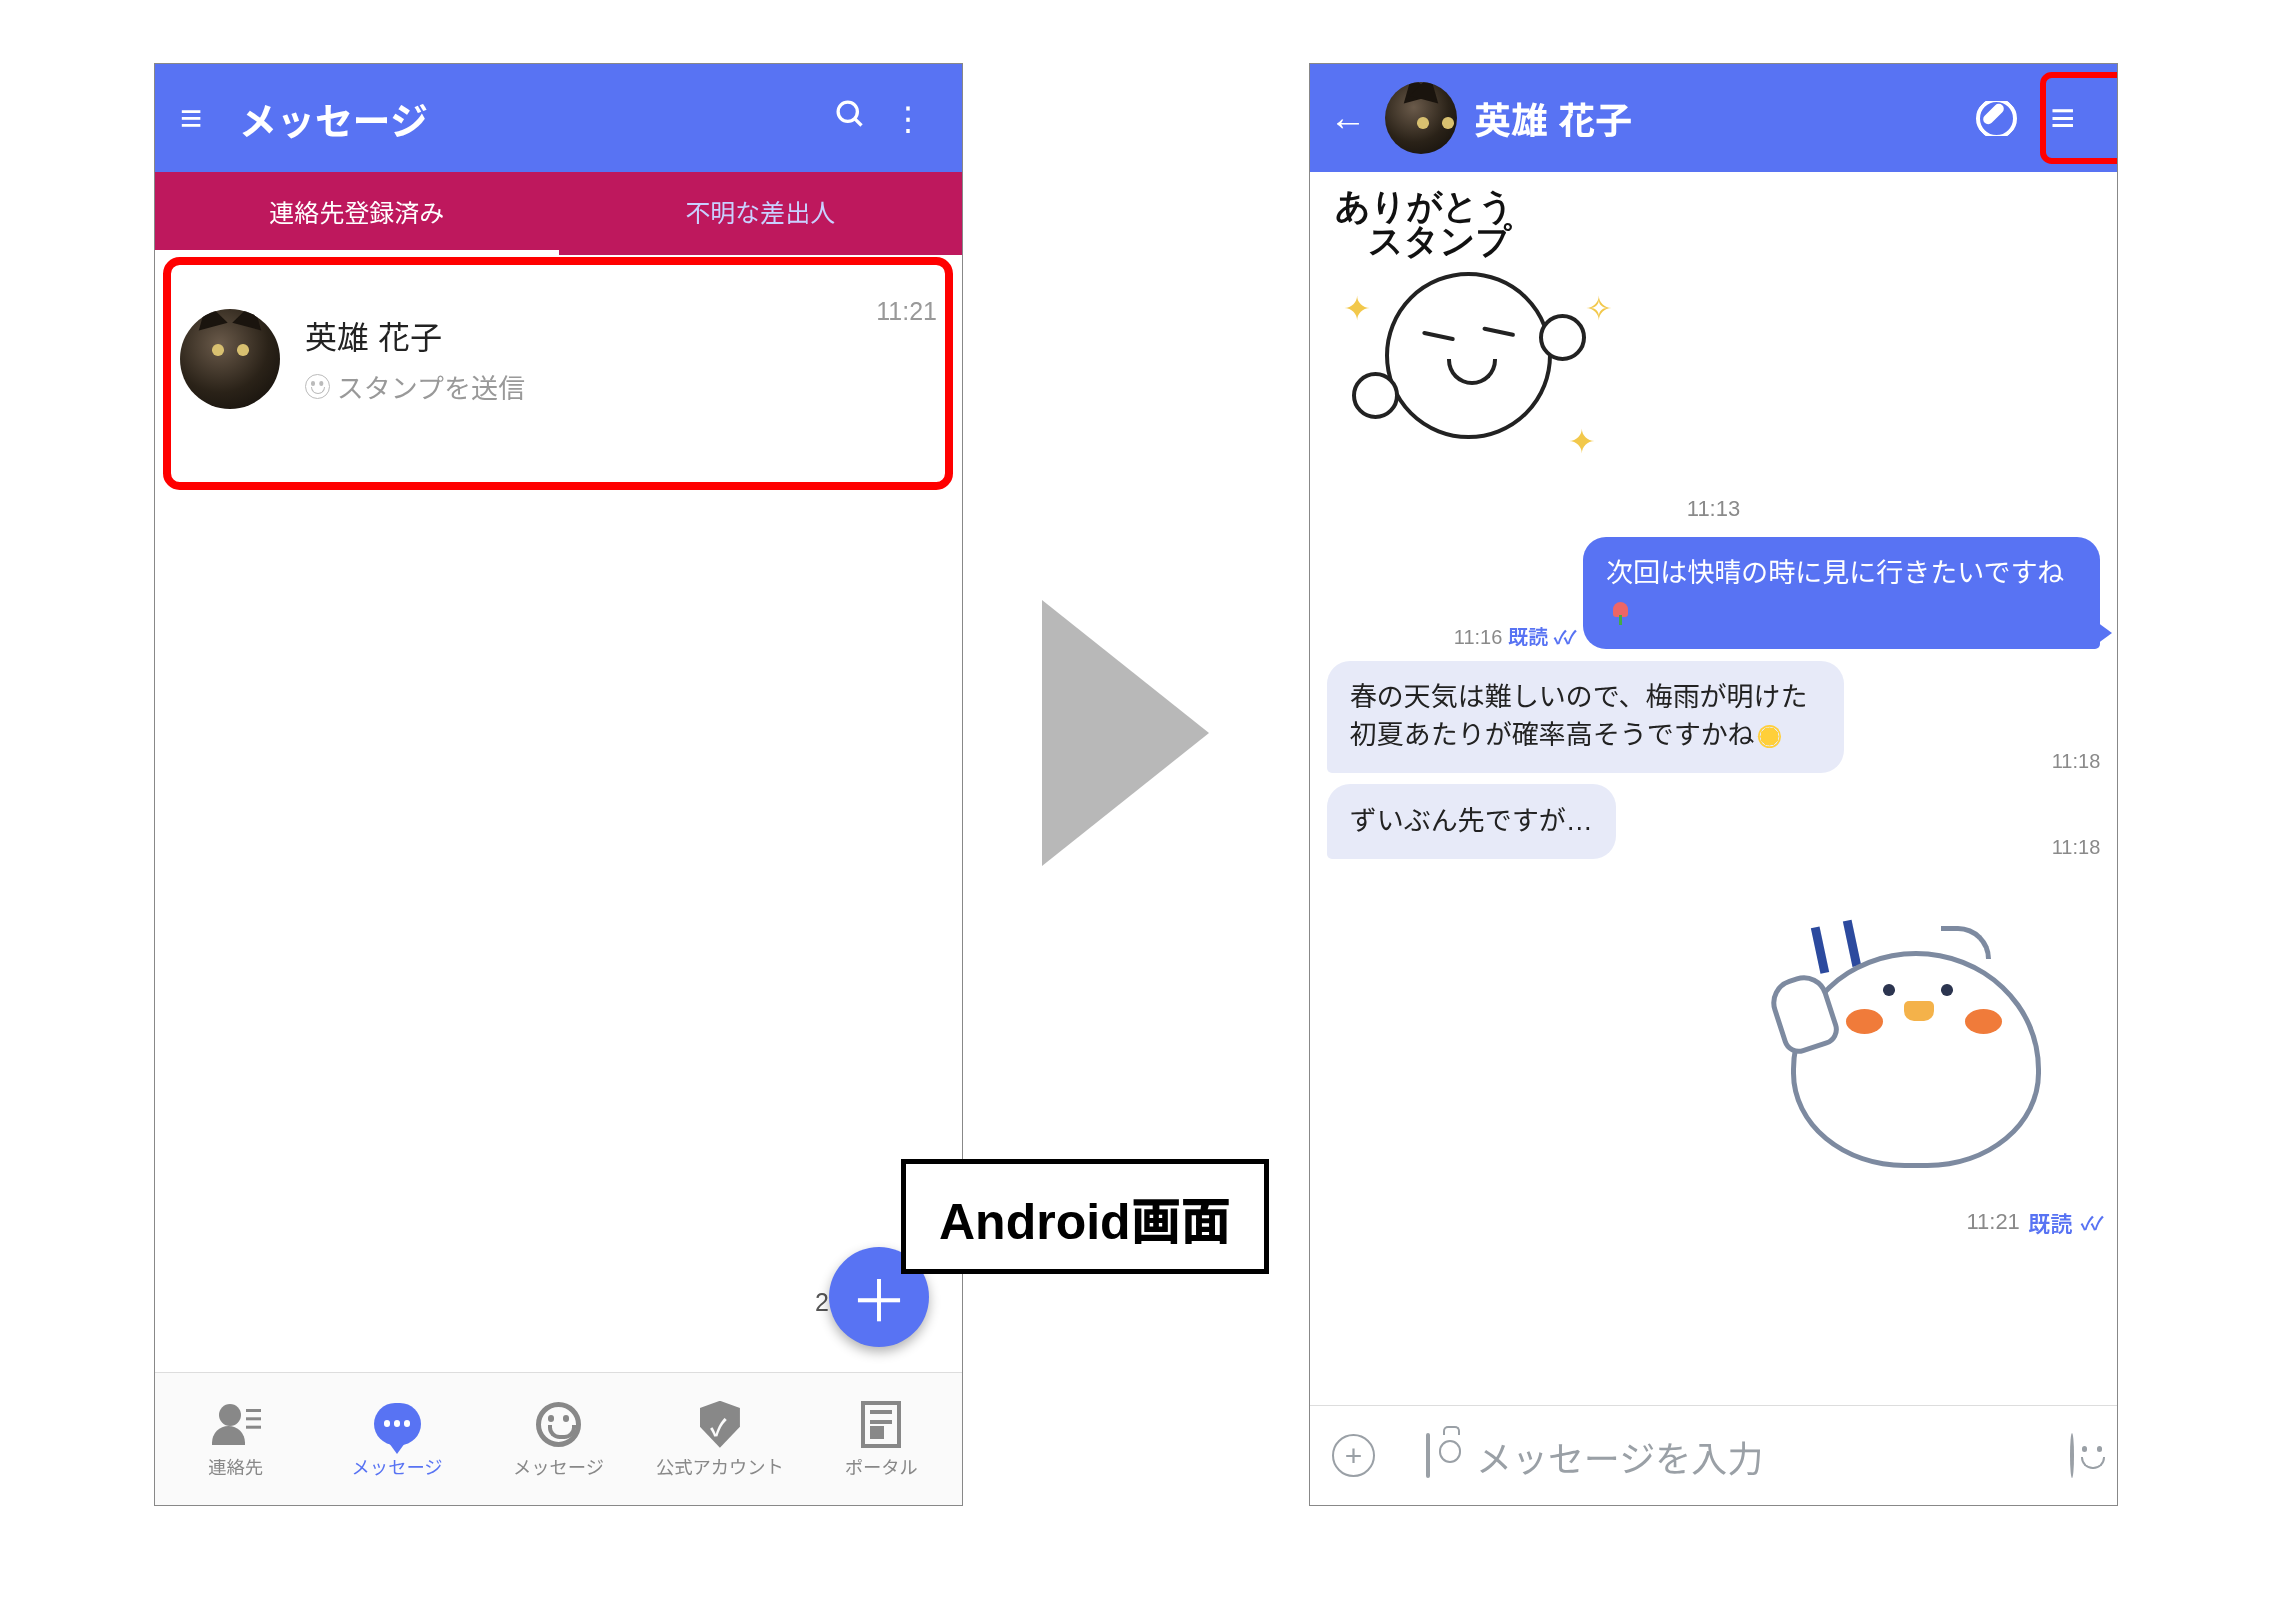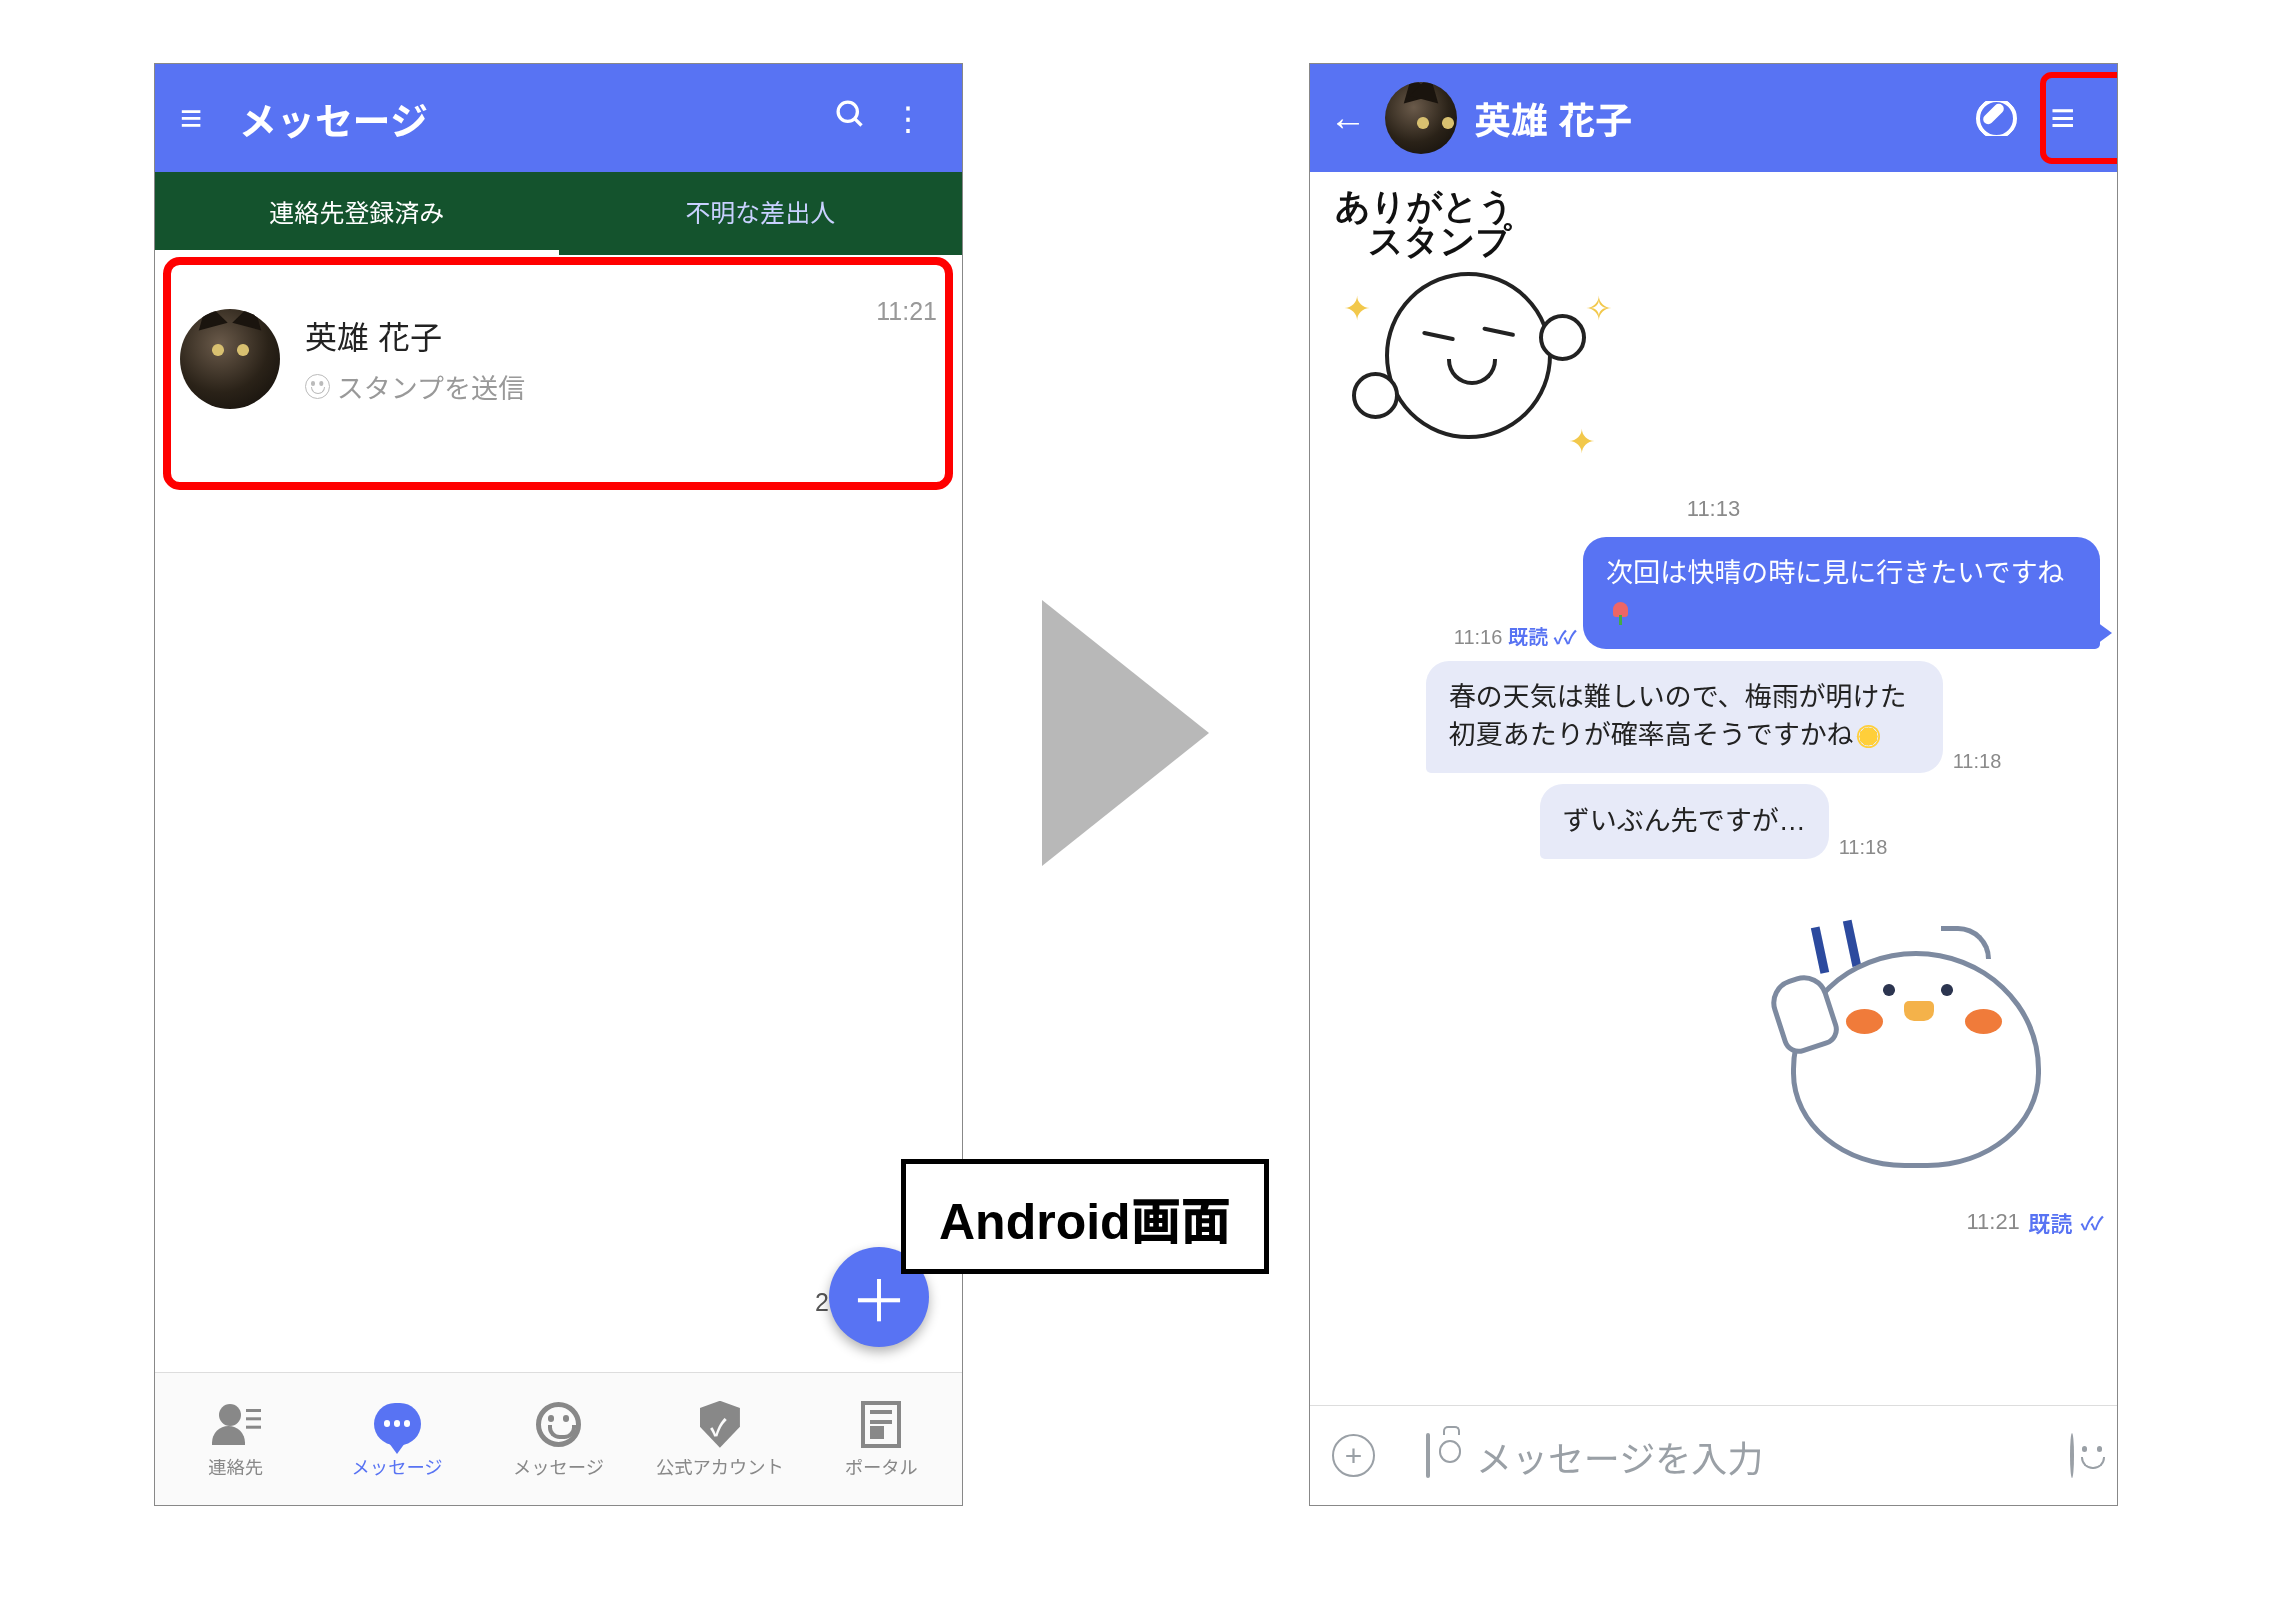--- a/index.html
+++ b/index.html
@@ -27,21 +27,21 @@
     color: #fff;
     height: 108px;
     display: flex;
     align-items: center;
     padding: 0 25px;
   }
   .hdr .burger { width: 42px; font-size: 38px; line-height: 1; }
   .hdr .title { flex: 1; font-size: 38px; font-weight: 700; padding-left: 16.7px; }
   .hdr .icn { width: 58px; text-align: center; font-size: 33px; }
   .tabs {
-    background: #14532d;
+    background: #be185d;
     display: flex;
     height: 83px;
   }
   .tab {
     flex: 1;
     display: flex;
     align-items: center;
     justify-content: center;
     color: #c9d1ff;
     font-size: 25px;
@@ -175,21 +175,21 @@
   }
   .sticker1 .char::before{content:"";position:absolute;width:33px;height:4.2px;background:#222;top:58px;left:33px;border-radius:3.3px;transform:rotate(12deg);box-shadow:58px -16.7px #222}
   .sticker1 .char::after{content:"";position:absolute;width:42px;height:22px;border:4.2px solid #222;border-top:none;border-radius:0 0 25px 25px;top:83px;left:58px}
   .sticker1 .arm{position:absolute;width:47px;height:47px;border-radius:50%;background:#fff;border:4.2px solid #222}
   .sticker1 .arm.l{left:16.7px;top:183px}.sticker1 .arm.r{left:204px;top:125px}
   .sparkle{position:absolute;color:#f2c84b;font-size:33px}
   .sp1{left:8.3px;top:100px}.sp2{left:250px;top:100px}.sp3{left:233px;top:233px}
   .time-c{ text-align:center;color:#8a8a8a;font-size:22px;margin:15px 0 }
 
   .row-out{display:flex;justify-content:flex-end;align-items:flex-end;gap:10px;margin:11.7px 0}
-  .row-in {display:flex;justify-content:center;align-items:flex-end;gap:10px;margin:11.7px 0}
+  .row-in {display:flex;justify-content:space-between;align-items:flex-end;gap:10px;margin:11.7px 0}
   .meta{color:#8a8a8a;font-size:20px;display:flex;flex-direction:column;align-items:flex-end;line-height:1.2}
   .meta .read{color:#5873f3;font-weight:600}
   .ticks{color:#5873f3;font-size:18.3px;letter-spacing:-3.3px;font-weight:700}
   .bubble{max-width:517px;padding:18.3px 23px;border-radius:23px;font-size:27px;line-height:1.4}
   .bubble.out{background:#5873f3;color:#fff;border-bottom-right-radius:5px;position:relative}
   .bubble.out::after{content:"";position:absolute;right:-11.7px;bottom:5px;border-top:11.7px solid transparent;border-bottom:11.7px solid transparent;border-left:15px solid #5873f3}
   .bubble.in{background:#e7eaf8;color:#222;border-bottom-left-radius:5px}
   .tulip{display:inline-block;width:22px;height:25px;vertical-align:middle;margin-left:3.3px;position:relative}
   .tulip::before{content:"";position:absolute;width:15px;height:15px;background:#e66;bottom:8.3px;left:3.3px;border-radius:50% 50% 3.3px 3.3px}
   .tulip::after{content:"";position:absolute;width:3.3px;height:10px;background:#4a4;bottom:0;left:9.2px}

